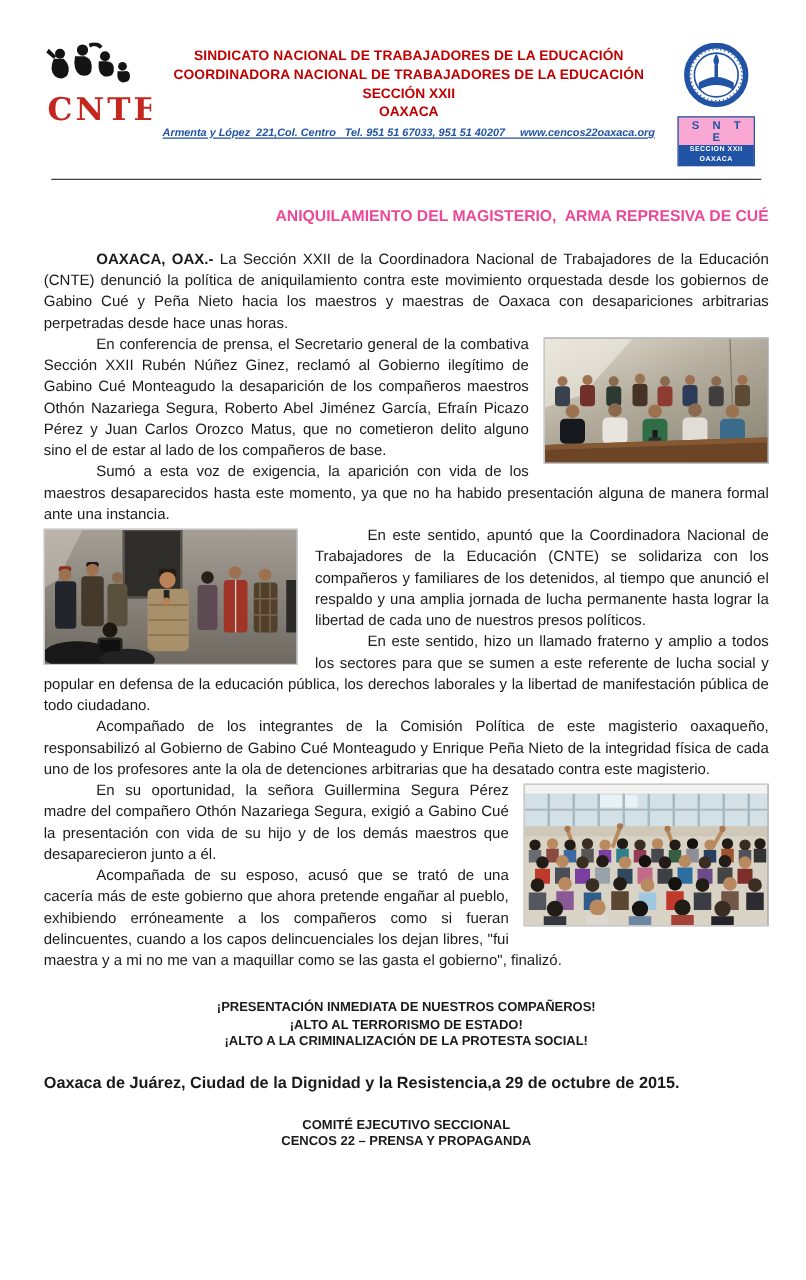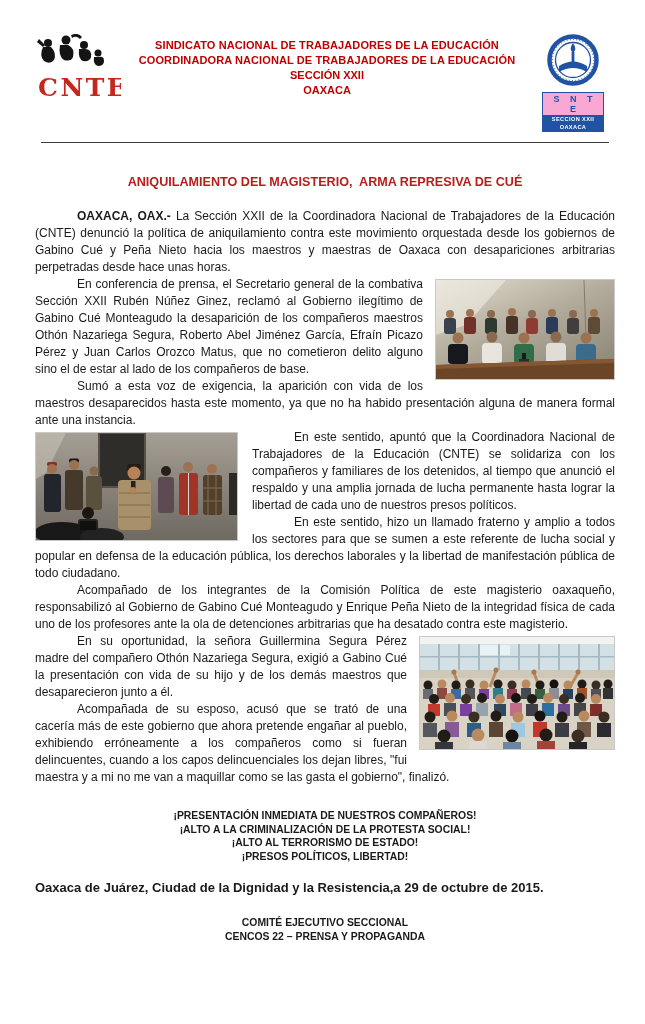--- a/index.html
+++ b/index.html
@@ -14,21 +14,21 @@
   .header-center{flex:1;text-align:center;padding-top:4px;}
   .hline{color:#c00000;font-weight:bold;font-size:11px;line-height:15px;letter-spacing:.1px;}
   .hrow{display:flex;justify-content:space-between;padding:0 55px;color:#c00000;font-weight:bold;font-size:11px;line-height:15px;flex-direction:column;}
   .contact{color:#2053a4;font-style:italic;font-weight:bold;font-size:8.7px;margin-top:3px;text-decoration:underline;white-space:pre;}
   .snte-logo{flex:0 0 84px;text-align:center;}
   .snte-box{border:1.5px solid #2053a4;width:60px;margin:2px auto 0;background:#f9a8d4;}
   .snte-acronym{color:#2053a4;font-weight:bold;font-size:9px;letter-spacing:4px;padding:1px 0 1px 4px;}
   .snte-sub{background:#2053a4;color:#fff;font-size:5.6px;font-weight:bold;letter-spacing:.4px;padding:1px 0;}
   .rule{border-top:1.5px solid #3c3c3c;margin:10px 6px 0 6px;}
   
-  .title{text-align:center;color:#b91c1c;font-weight:bold;font-size:12.6px;margin-top:32px;white-space:pre;}
+  .title{text-align:right;color:#ec4899;font-weight:bold;font-size:12.6px;margin-top:22px;white-space:pre;}
   .salutation{font-weight:bold;font-size:11.6px;margin-top:27px;}
   
   .bodytext{margin-top:19px;font-size:12px;line-height:17px;text-align:justify;}
   .bodytext::after{content:"";display:block;clear:both;}
   .para{margin:0;text-indent:42px;}
   .lead{font-weight:bold;}
   .photo{background:#888;border:1px solid #c9c9c9;}
   .photo svg{display:block;}
   .ph1{float:right;width:178px;height:99px;margin:3px 0 5px 12px;}
   .ph2{float:left;width:201px;height:107px;margin:3px 14px 5px 0;}
@@ -63,20 +63,21 @@
       </svg>
     </div>
 
     <div class="header-center">
       <div class="hline">SINDICATO NACIONAL DE TRABAJADORES DE LA EDUCACIÓN</div>
       <div class="hline">COORDINADORA NACIONAL DE TRABAJADORES DE LA EDUCACIÓN</div>
       <div class="hrow">
         <span>SECCIÓN  XXII</span>
         <span>OAXACA</span>
       </div>
+      <div class="contact">Armenta y López  221,Col. Centro   Tel. 951 51 67033, 951 51 40207     www.cencos22oaxaca.org</div>
     </div>
 
     <div class="snte-logo">
       <svg width="56" height="52" viewBox="0 0 56 52">
         <circle cx="28" cy="26" r="23.5" fill="#ffffff" stroke="#2053a4" stroke-width="4.5"></circle>
         <circle cx="28" cy="26" r="17.5" fill="#ffffff" stroke="#2053a4" stroke-width="1.3"></circle>
         <circle cx="28" cy="26" r="20.5" fill="none" stroke="#2053a4" stroke-width="1" stroke-dasharray="1,2.2"></circle>
         <path d="M28,9 q4.5,6 0,10 q-4.5,-4 0,-10" fill="#2053a4"></path>
         <rect x="26.6" y="18" width="2.8" height="12" fill="#2053a4"></rect>
         <path d="M14,32 q14,-9 28,0 l0,6 q-14,-8 -28,0 z" fill="#2053a4"></path>
@@ -317,23 +318,22 @@
         </g>
       </svg>
     </div>
 
     <p class="para">En su oportunidad,  la señora Guillermina Segura Pérez madre del compañero Othón Nazariega Segura,  exigió a Gabino Cué la presentación con vida de su hijo y de los demás maestros que desaparecieron junto a él.</p>
     <p class="para">Acompañada de su esposo, acusó que se trató de una cacería más de este gobierno que ahora pretende engañar al pueblo, exhibiendo erróneamente a los compañeros como si fueran delincuentes,  cuando a los capos delincuenciales los dejan libres,  "fui maestra y a mi no me van a maquillar como se las gasta el gobierno", finalizó.</p>
   </div>
 
   <div class="slogans">
     <div>¡PRESENTACIÓN INMEDIATA DE NUESTROS COMPAÑEROS!</div>
+    <div>¡ALTO AL TERRORISMO DE ESTADO!</div>
     <div>¡ALTO A LA CRIMINALIZACIÓN DE LA PROTESTA SOCIAL!</div>
-    <div>¡ALTO AL TERRORISMO DE ESTADO!</div>
-    <div>¡PRESOS POLÍTICOS, LIBERTAD!</div>
   </div>
 
   <div class="dateline">Oaxaca de Juárez, Ciudad de la Dignidad y la Resistencia,a 29 de octubre de 2015.</div>
 
   <div class="signature">
     <div>COMITÉ EJECUTIVO SECCIONAL</div>
     <div>CENCOS 22 – PRENSA Y PROPAGANDA</div>
   </div>
 
 </div>

